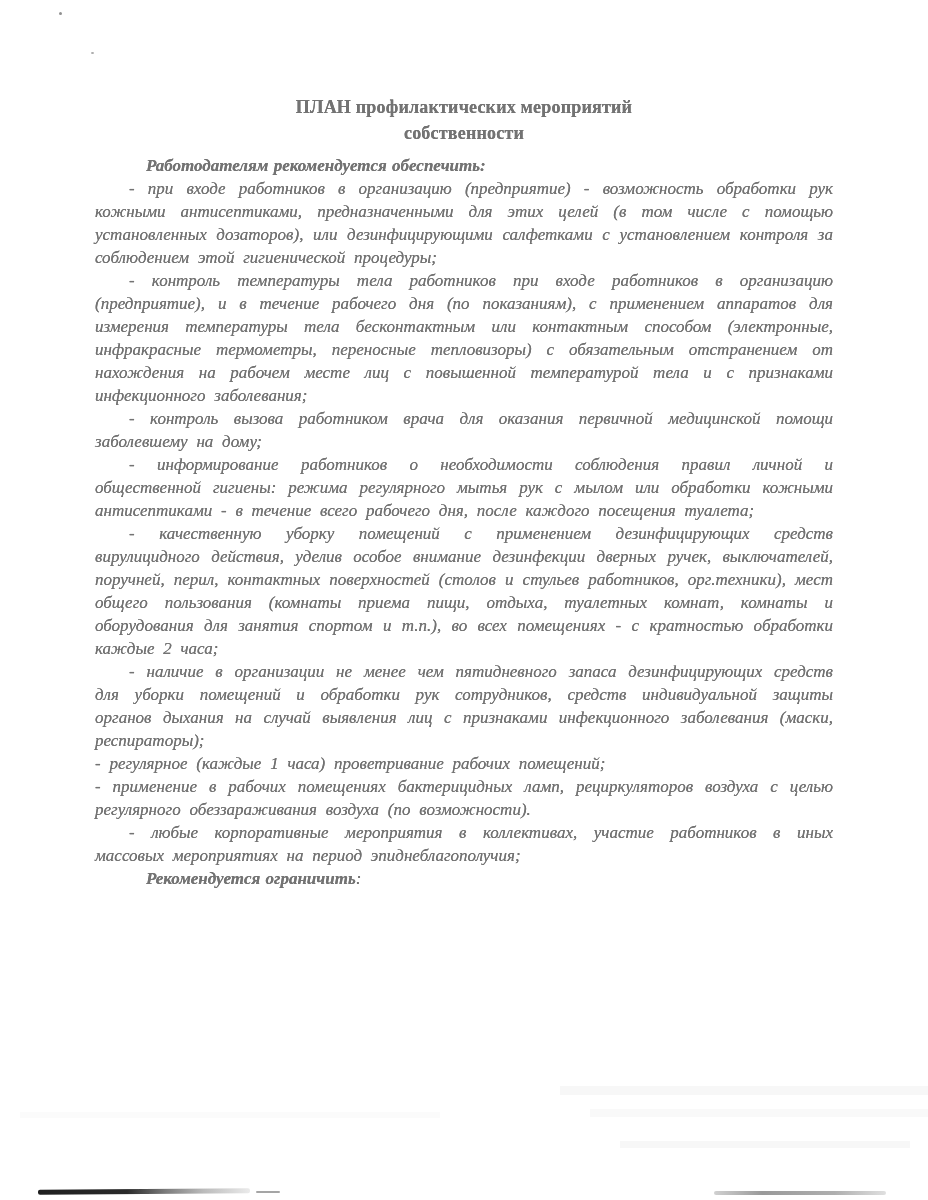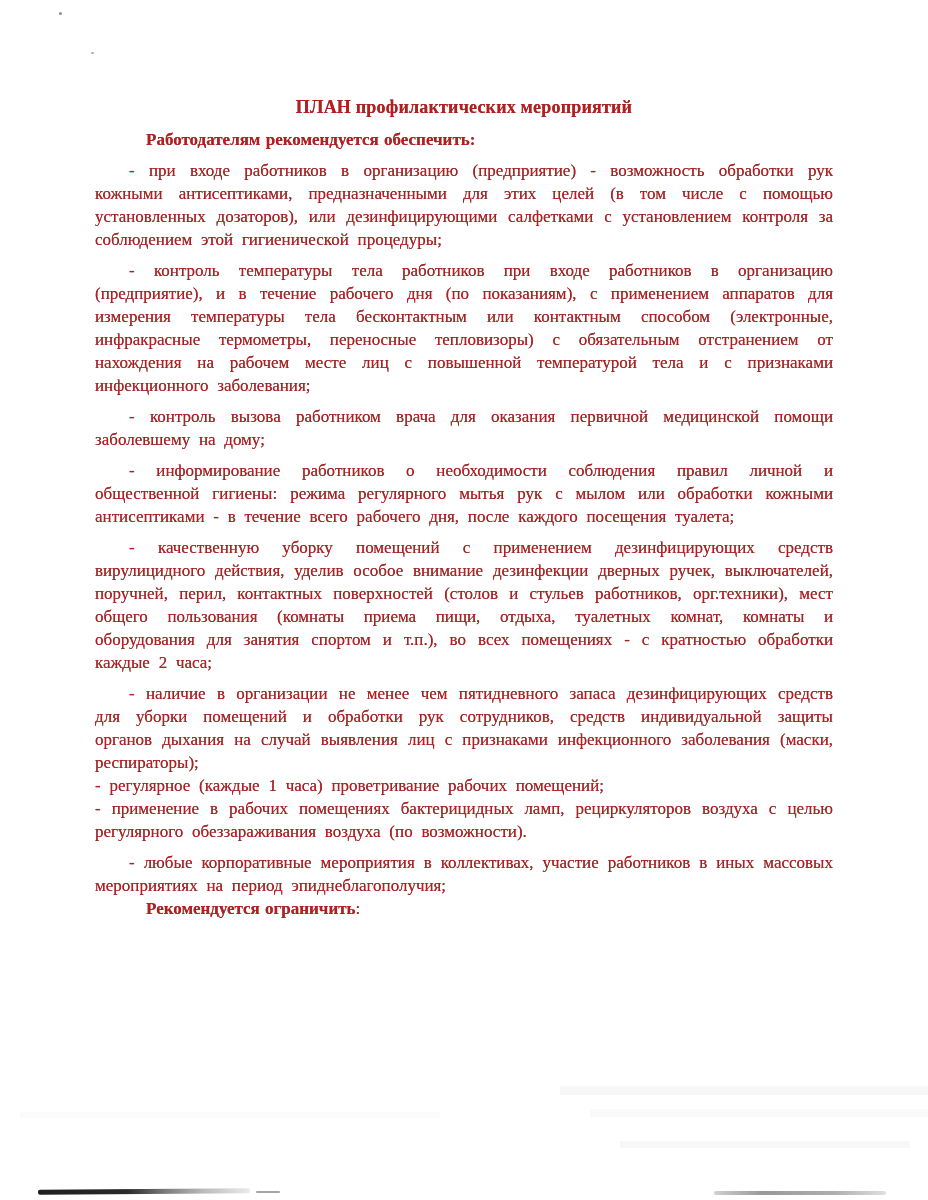--- a/index.html
+++ b/index.html
@@ -12,40 +12,41 @@
     width: 928px;
     height: 1200px;
     background: #ffffff;
     overflow: hidden;
   }
   .content {
     position: absolute;
     left: 95px;
     top: 94px;
     width: 738px;
-    color: #b91c1c;
+    color: #737373;
     font-family: "Liberation Serif", serif;
     font-size: 17px;
     line-height: 23px;
     text-shadow: 0 0 0.6px rgba(25,25,25,0.65);
   }
   .title {
     text-align: center;
     font-weight: bold;
     font-size: 18px;
     line-height: 26px;
     letter-spacing: 0.2px;
     margin: 0 0 8px 0;
   }
   .para {
     margin: 0;
     text-align: justify;
     word-spacing: 4.5px;
+    font-style: italic;
   }
-  .ind { text-indent: 34px; margin-top: 8px; }
+  .ind { text-indent: 34px; }
   .noind { text-indent: 0; }
   .heading {
     margin: 0;
     font-weight: bold;
     text-indent: 51px;
     text-align: left;
     word-spacing: 1px;
   }
   .heading .tail { font-weight: normal; }
   
@@ -94,20 +95,21 @@
 
 <div class="page">
 
   <div class="speck s1"></div>
   <div class="speck s2"></div>
 
   <div class="content">
 
     <div class="title">
       <div>ПЛАН профилактических мероприятий</div>
+      <div>собственности</div>
     </div>
 
     <p class="para heading">Работодателям рекомендуется обеспечить:</p>
 
     <p class="para ind">- при входе работников в организацию (предприятие) - возможность обработки рук кожными антисептиками, предназначенными для этих целей (в том числе с помощью установленных дозаторов), или дезинфицирующими салфетками с установлением контроля за соблюдением этой гигиенической процедуры;</p>
     <p class="para ind">- контроль температуры тела работников при входе работников в организацию (предприятие), и в течение рабочего дня (по показаниям), с применением аппаратов для измерения температуры тела бесконтактным или контактным способом (электронные, инфракрасные термометры, переносные тепловизоры) с обязательным отстранением от нахождения на рабочем месте лиц с повышенной температурой тела и с признаками инфекционного заболевания;</p>
     <p class="para ind">- контроль вызова работником врача для оказания первичной медицинской помощи заболевшему на дому;</p>
     <p class="para ind">- информирование работников о необходимости соблюдения правил личной и общественной гигиены: режима регулярного мытья рук с мылом или обработки кожными антисептиками - в течение всего рабочего дня, после каждого посещения туалета;</p>
     <p class="para ind">- качественную уборку помещений с применением дезинфицирующих средств вирулицидного действия, уделив особое внимание дезинфекции дверных ручек, выключателей, поручней, перил, контактных поверхностей (столов и стульев работников, орг.техники), мест общего пользования (комнаты приема пищи, отдыха, туалетных комнат, комнаты и оборудования для занятия спортом и т.п.), во всех помещениях - с кратностью обработки каждые 2 часа;</p>
     <p class="para ind">- наличие в организации не менее чем пятидневного запаса дезинфицирующих средств для уборки помещений и обработки рук сотрудников, средств индивидуальной защиты органов дыхания на случай выявления лиц с признаками инфекционного заболевания (маски, респираторы);</p>

